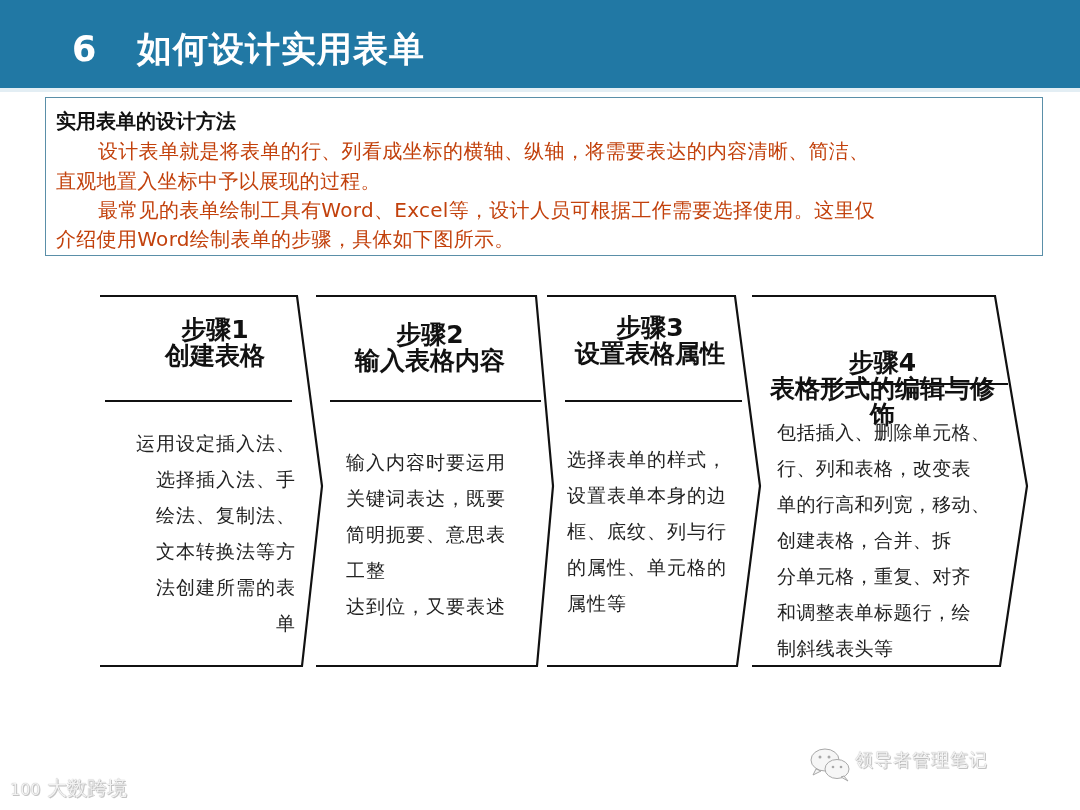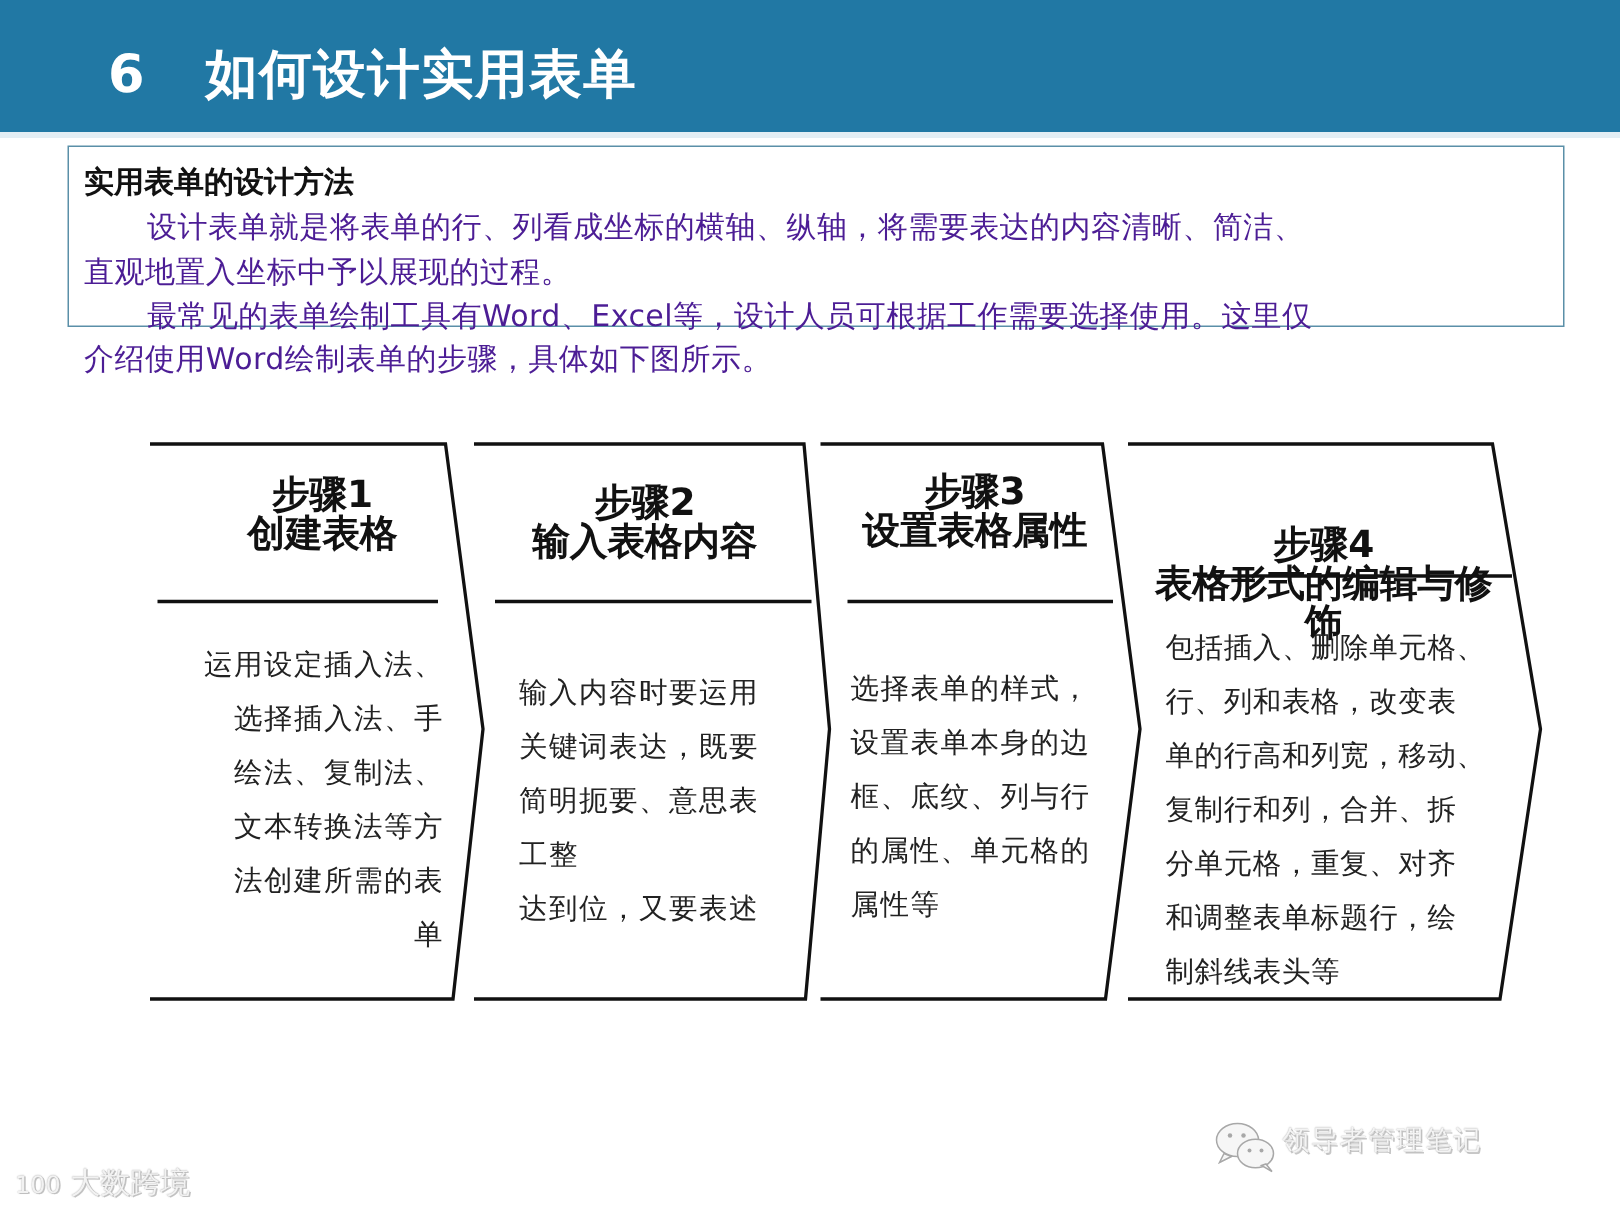--- a/index.html
+++ b/index.html
@@ -16,30 +16,30 @@
   .header-rule {
     position: absolute; left: 0; top: 88px; width: 1080px; height: 4px;
     background: #e3eef4;
   }
   .slide-title {
     position: absolute; left: 72px; top: 26px;
     font-size: 35px; font-weight: bold; color: #ffffff; letter-spacing: 1px;
     white-space: pre;
   }
   .intro-box {
-    position: absolute; left: 45px; top: 97px; width: 998px; height: 121px;
+    position: absolute; left: 45px; top: 97px; width: 998px; height: 159px;
     border: 1.5px solid #5a8fa8; box-sizing: border-box;
     background: #ffffff;
   }
   .intro-heading {
     position: absolute; left: 10px; top: 10px;
     font-size: 20px; font-weight: bold; color: #111;
   }
   .intro-line {
-    position: absolute; left: 10px; font-size: 20px; color: #4c1d95;
+    position: absolute; left: 10px; font-size: 20px; color: #c2410c;
     white-space: nowrap; letter-spacing: 0.3px;
   }
   .diagram { position: absolute; left: 0; top: 0; width: 1080px; height: 810px; }
   .step-title {
     position: absolute; text-align: center; font-weight: bold; font-size: 25px;
     line-height: 26px; color: #111;
   }
   .step-body {
     position: absolute; font-size: 19px; line-height: 36px; color: #222;
     letter-spacing: 1px;
@@ -133,21 +133,21 @@
 </div>
 
 <div class="step-title" style="left:770px; top:310px; width:225px;margin-top:40px;">
   <div>步骤4</div>
   <div>表格形式的编辑与修饰</div>
 </div>
 <div class="step-body" style="left:777px; top:414px; letter-spacing:0.4px;">
   <div>包括插入、删除单元格、</div>
   <div>行、列和表格，改变表</div>
   <div>单的行高和列宽，移动、</div>
-  <div>复制行和列，合并、拆</div>
+  <div>创建表格，合并、拆</div>
   <div>分单元格，重复、对齐</div>
   <div>和调整表单标题行，绘</div>
   <div>制斜线表头等</div>
 </div>
 
 <div class="watermark-left">
   <span style="font-size:16px;">100</span>
   <span>大数跨境</span>
 </div>
 

